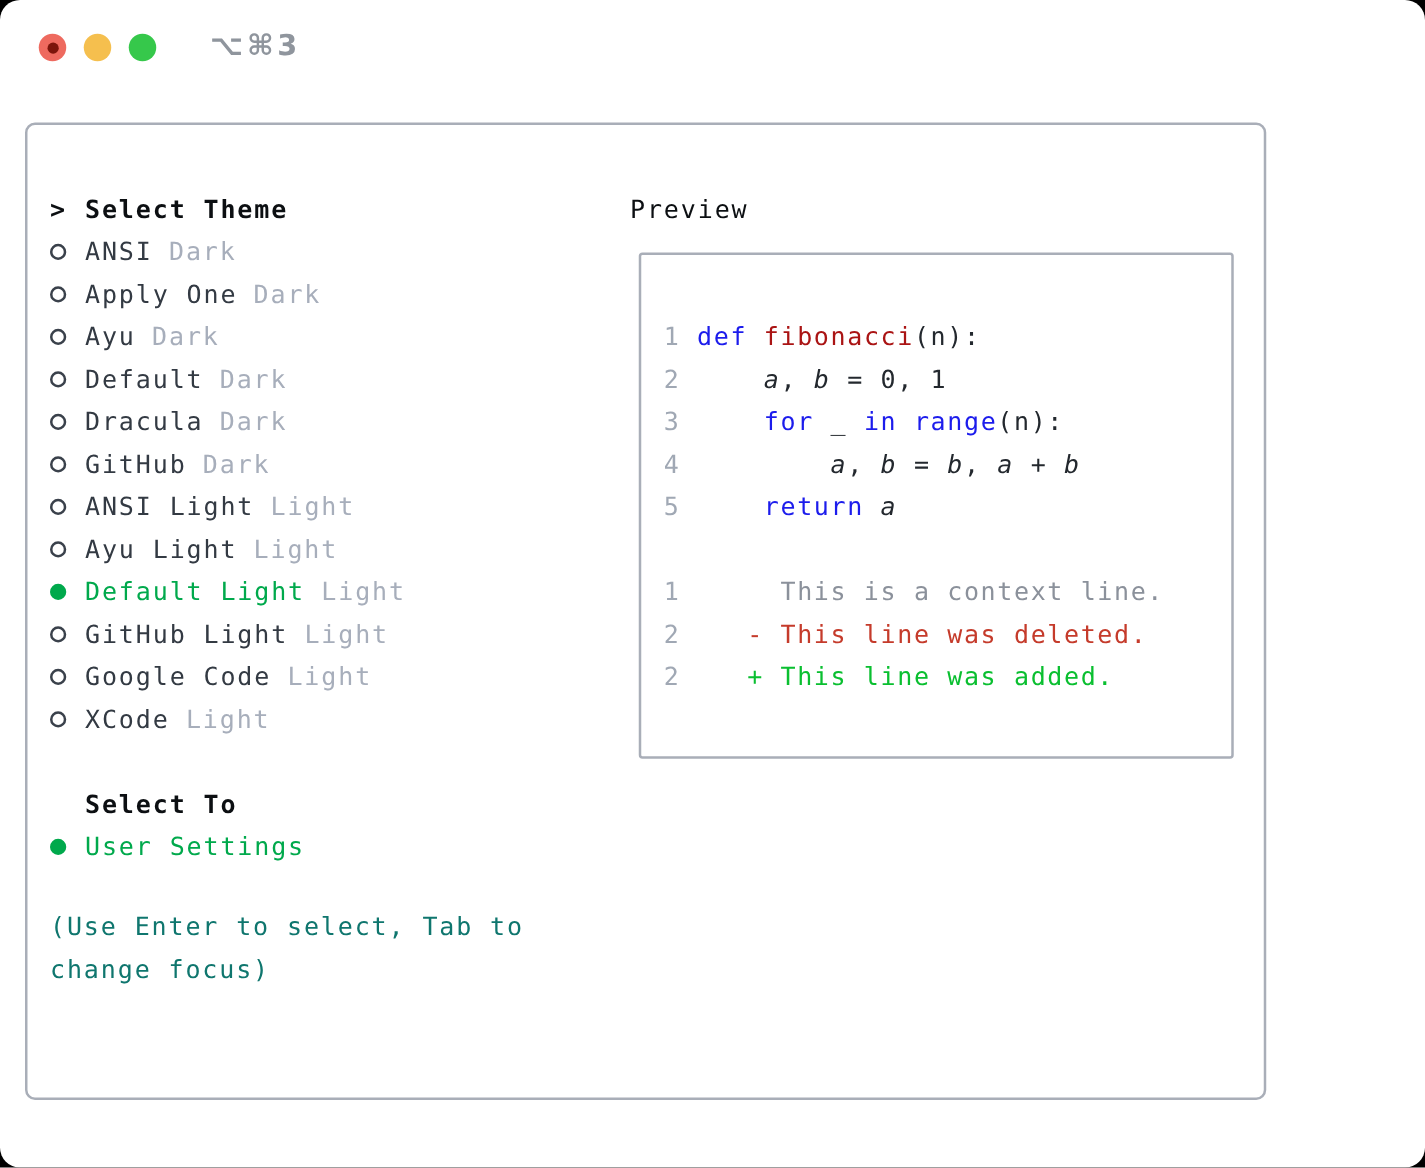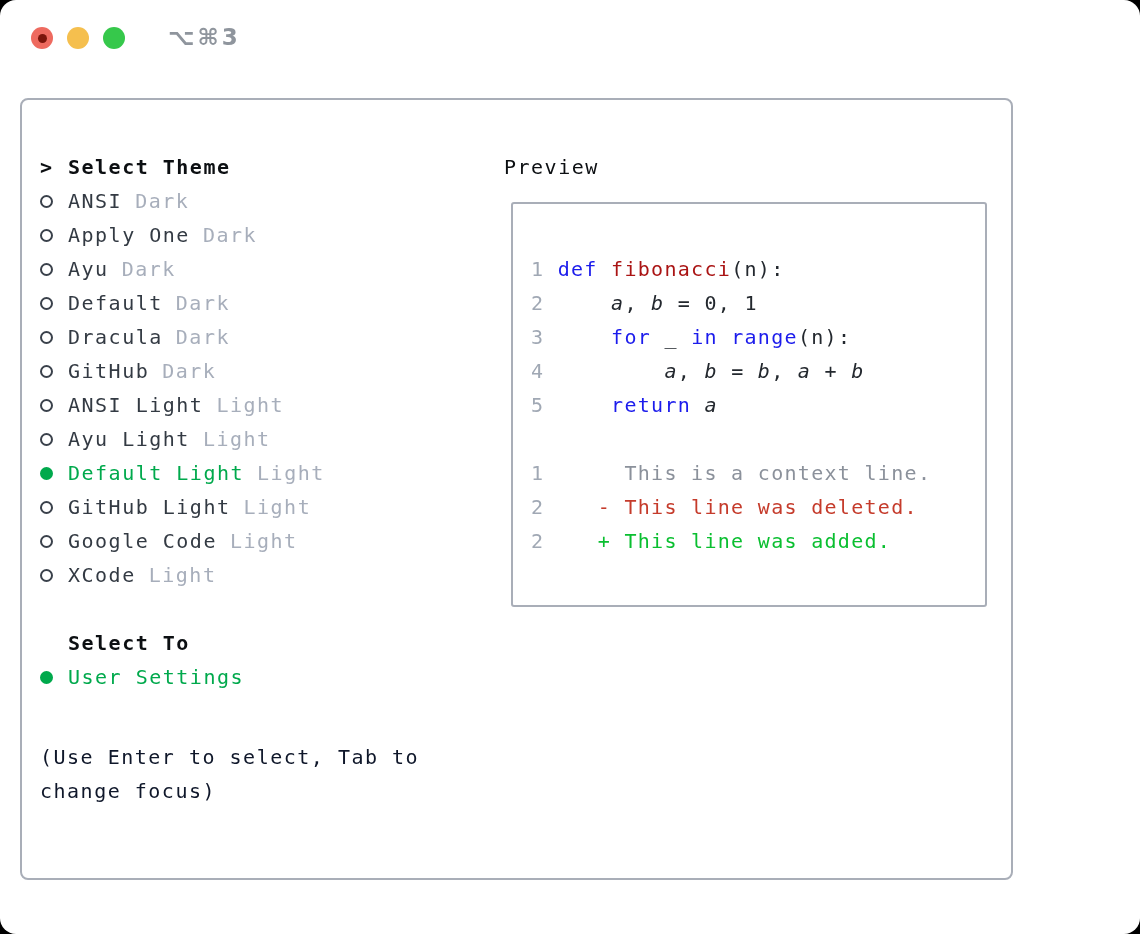--- a/index.html
+++ b/index.html
@@ -32,21 +32,21 @@
   .row{display:flex;align-items:center;height:34px;}
   .spacer{height:34px;}
   .mark{width:28px;flex:0 0 28px;display:flex;align-items:center;}
   .focus-marker{font-weight:bold;color:#0c0f12;}
   .radio{width:13px;height:13px;box-sizing:border-box;border:2px solid #3a414b;border-radius:50%;}
   .row.sel .radio{background:#00a94c;border-color:#00a94c;}
   .section-title{font-weight:bold;color:#0c0f12;}
   .tname{color:#333a43;white-space:pre;}
   .row.sel .tname{color:#00a94c;}
   .tvar{color:#a7aebb;margin-left:13px;white-space:pre;}
-  .hint{color:#0f172a;width:432px;line-height:34px;margin-top:46px;}
+  .hint{color:#0f766e;width:432px;line-height:34px;margin-top:30px;}
   
   .preview-title{position:absolute;left:482px;top:50px;height:34px;line-height:34px;
     font-weight:normal;color:#0c0f12;font-size:20px;letter-spacing:1.5px;}
   .preview-box{position:absolute;left:489px;top:102px;width:476px;height:405px;
     box-sizing:border-box;border:2px solid #a9aeb8;border-radius:3px;background:#fff;}
   .code{position:absolute;left:18px;top:48px;font-size:20px;letter-spacing:1.3px;}
   .pline{height:34px;line-height:34px;white-space:pre;}
   .lnum{color:#a0a8b4;}
   .sk{color:#1c1cec;}          
   .sf{color:#aa1414;}          

